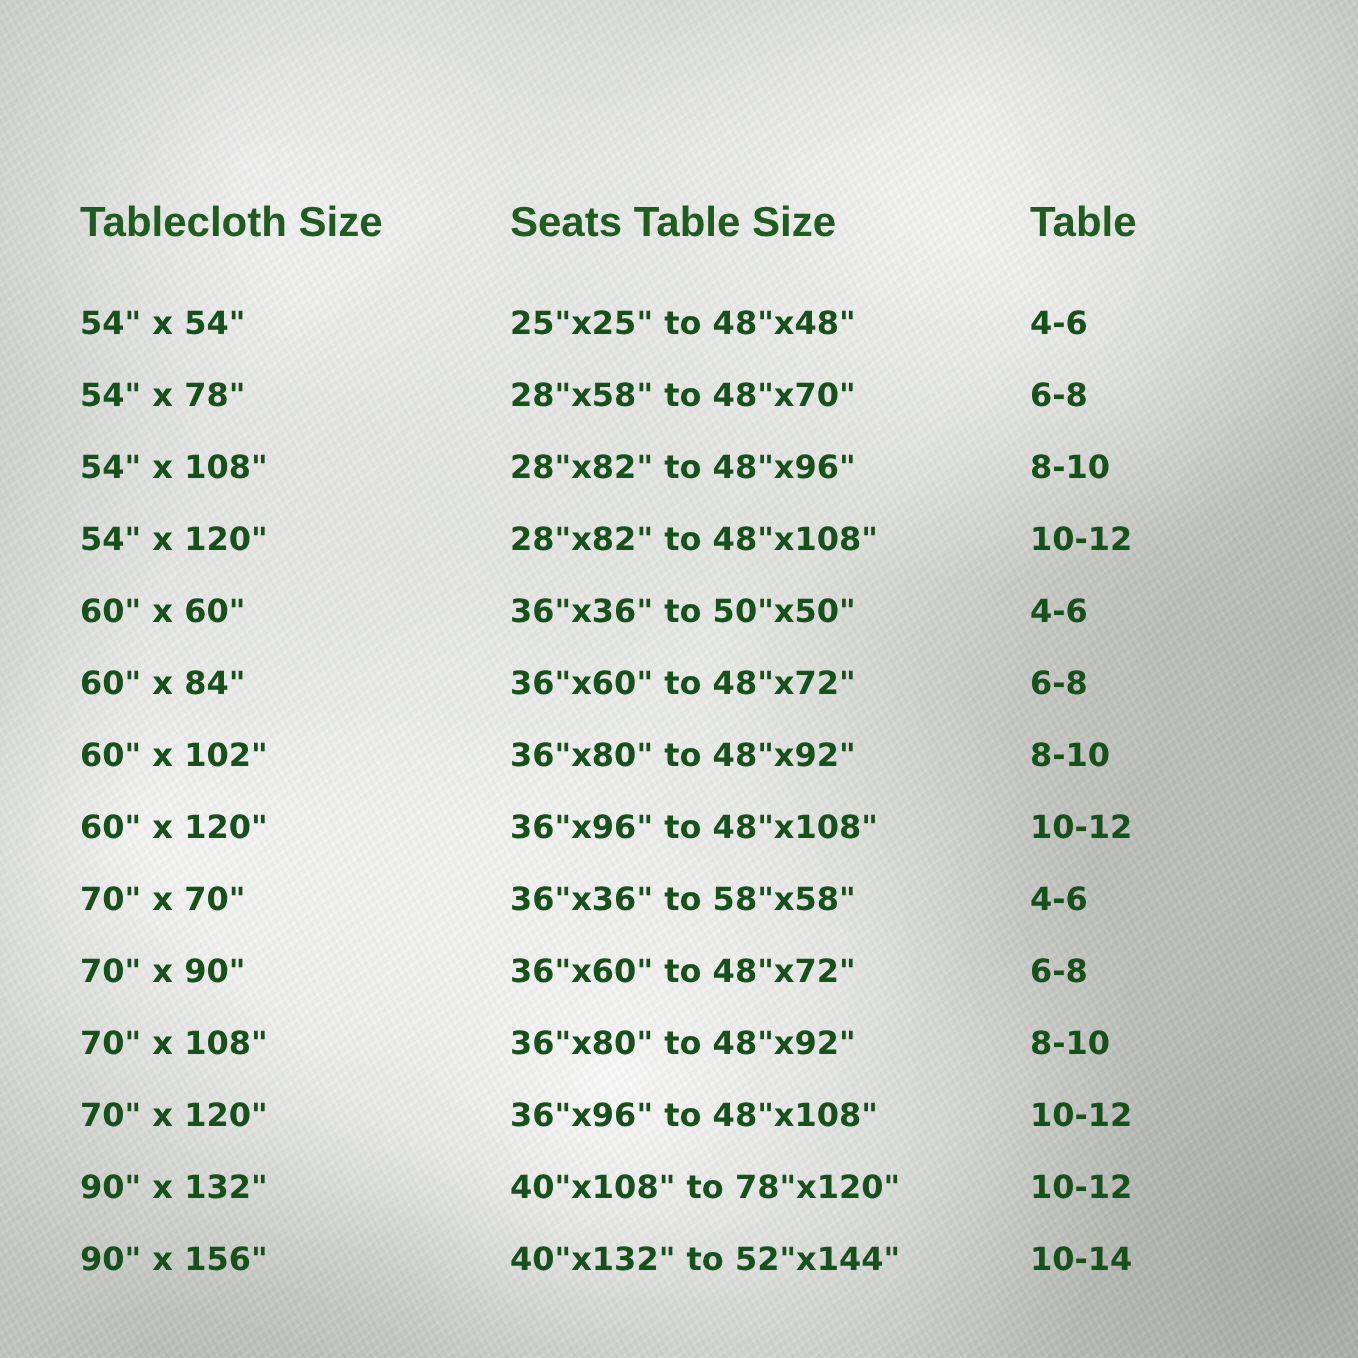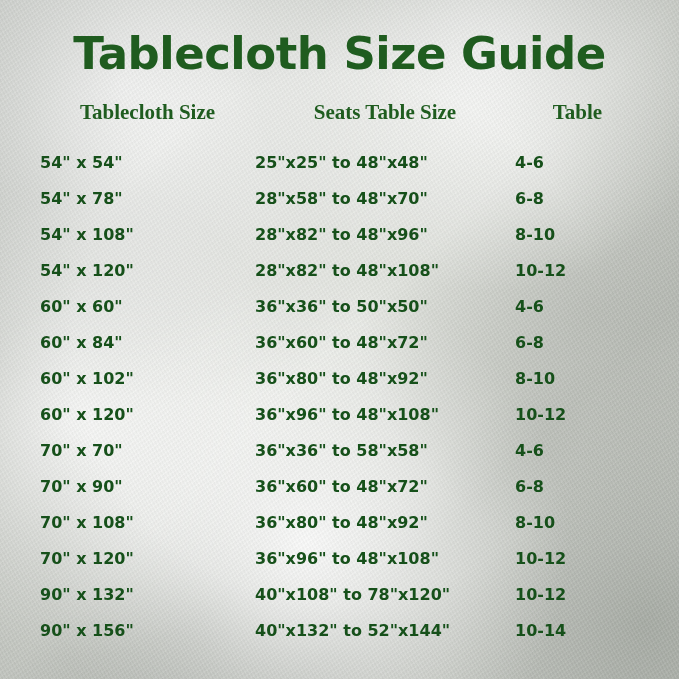--- a/index.html
+++ b/index.html
@@ -60,26 +60,26 @@
     left: 40px;
     width: 600px;
     z-index: 2;
   }
   table.size-table {
     border-collapse: collapse;
     width: 100%;
     table-layout: fixed;
   }
   table.size-table th {
-    font-family: Liberation Serif, serif;
+    font-family: Liberation Sans, sans-serif;
     font-weight: bold;
     font-size: 21px;
     color: #1f5c1f;
     padding: 0 0 19px 0;
-    text-align: center;
+    text-align: left;
     margin-left: 40px;
   }
   table.size-table td {
     font-family: "DejaVu Sans", sans-serif;
     font-weight: bold;
     font-size: 16px;
     color: #16501a;
     padding: 8.5px 0;
     text-align: left;
     white-space: nowrap;
@@ -88,21 +88,20 @@
   th.col-fits, td.col-fits { width: 260px; }
   th.col-seats, td.col-seats { width: 125px; padding-left: 10px; }
   th.col-size { padding-left: 2px; }
   th.col-seats { padding-left: 18px; }
 </style>
 </head>
 <body>
 
 <div class="poster">
 
-  <div class="title">Tablecloth Size Guide</div>
 
   <div class="table-wrap">
     <table class="size-table">
       <thead>
         <tr>
           <th class="col-size">Tablecloth Size</th>
           <th class="col-fits">Seats Table Size</th>
           <th class="col-seats">Table</th>
         </tr>
       </thead>

